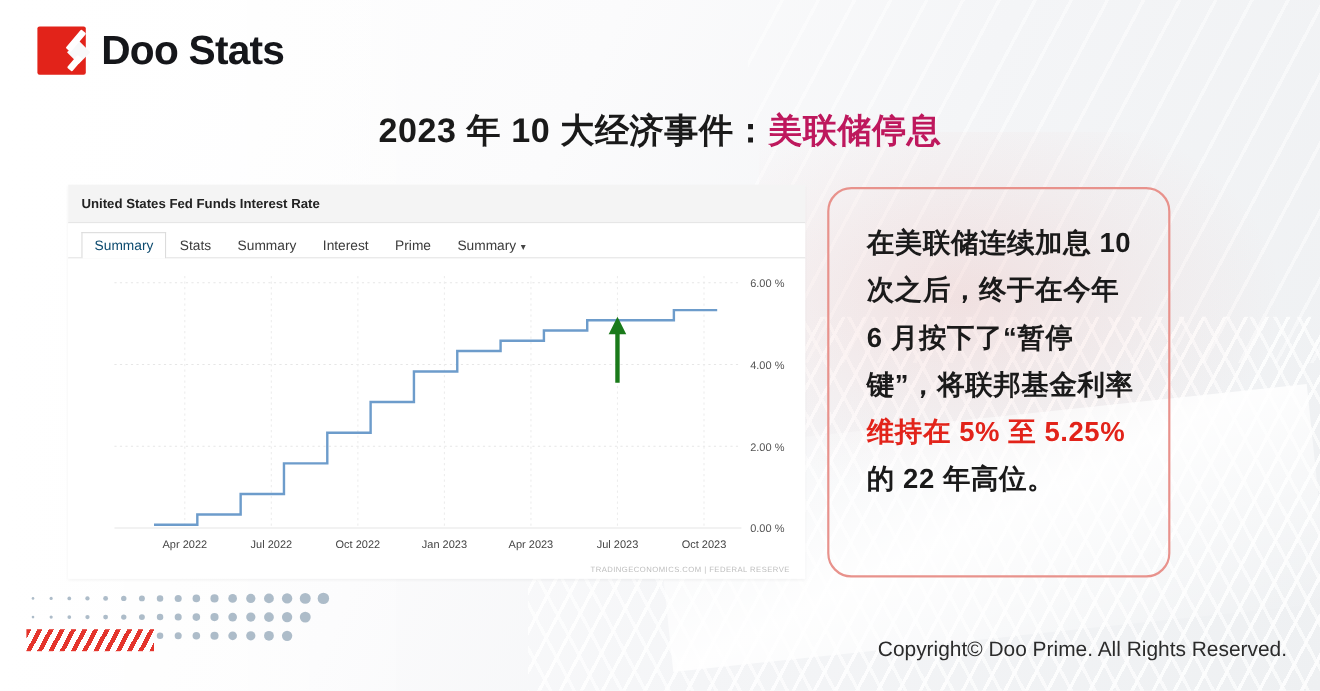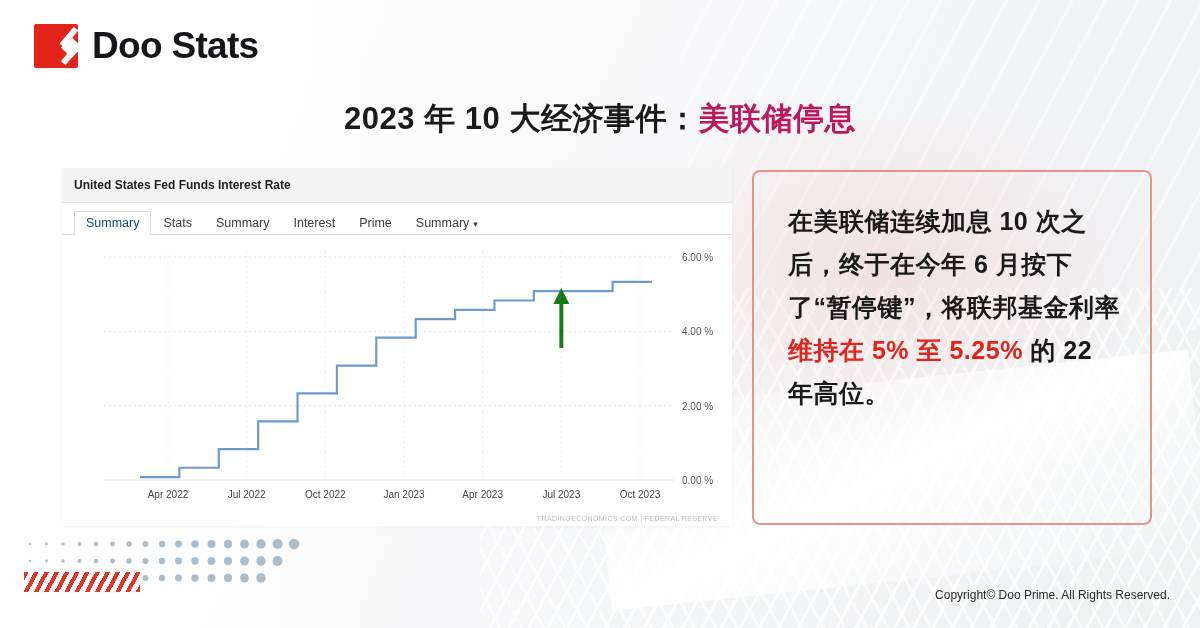--- a/index.html
+++ b/index.html
@@ -100,42 +100,42 @@
 
   .plot{ position:relative; height:291px; background:#fff; }
   .plot svg{ display:block; }
   .attrib{
     position:absolute; right:14px; bottom:4px;
     font-size:7px; color:#bdbdbd; letter-spacing:.4px;
   }
 
   
   .callout{
-    position:absolute; left:752px; top:170px; width:400px; height:355px;
-    border:2px solid #e8928c; border-radius:8px;
+    position:absolute; left:752px; top:170px; width:312px; height:355px;
+    border:2px solid #e8928c; border-radius:22px;
     padding:28px 30px 20px 34px;
   }
   .callout p{
     font-size:25px; font-weight:bold; color:#1a1a1a;
     line-height:1.72; letter-spacing:.5px;
   }
   .callout .hl{ color:#e2231a; }
 
   
   .dots{ position:absolute; left:24px; bottom:36px; width:290px; height:56px; }
   .stripes{
     position:absolute; left:24px; bottom:36px; width:116px; height:20px;
     background:repeating-linear-gradient(118deg,#e2231a 0px,#e2231a 4px,#ffffff 4px,#ffffff 9px);
     opacity:.92;
   }
 
   
   .copyright{
     position:absolute; right:30px; bottom:26px;
-    font-size:12px; color:#2b2b2b;
+    font-size:19px; color:#2b2b2b;
   }
 </style>
 </head>
 <body>
 
 <div class="bg-base"></div>
 <div class="bg-left-fade"></div>
 <div class="bg-diag-top"></div>
 <div class="bg-chevrons"></div>
 <div class="bg-soft-red"></div>

